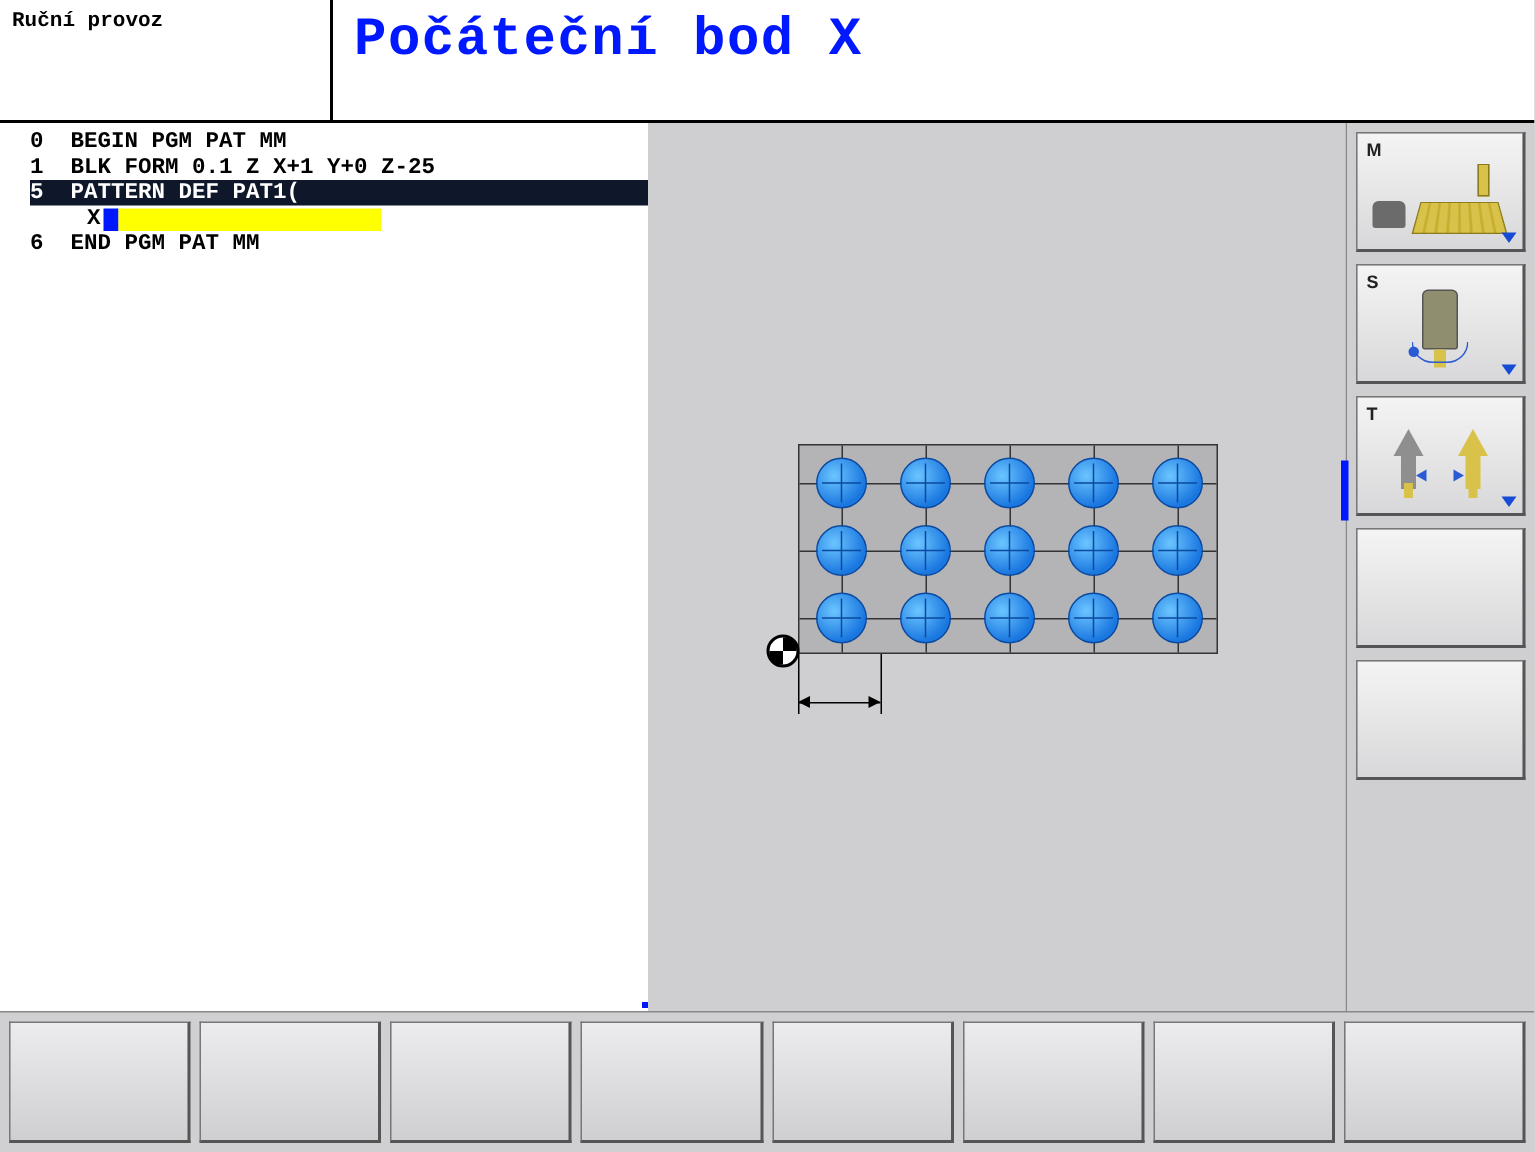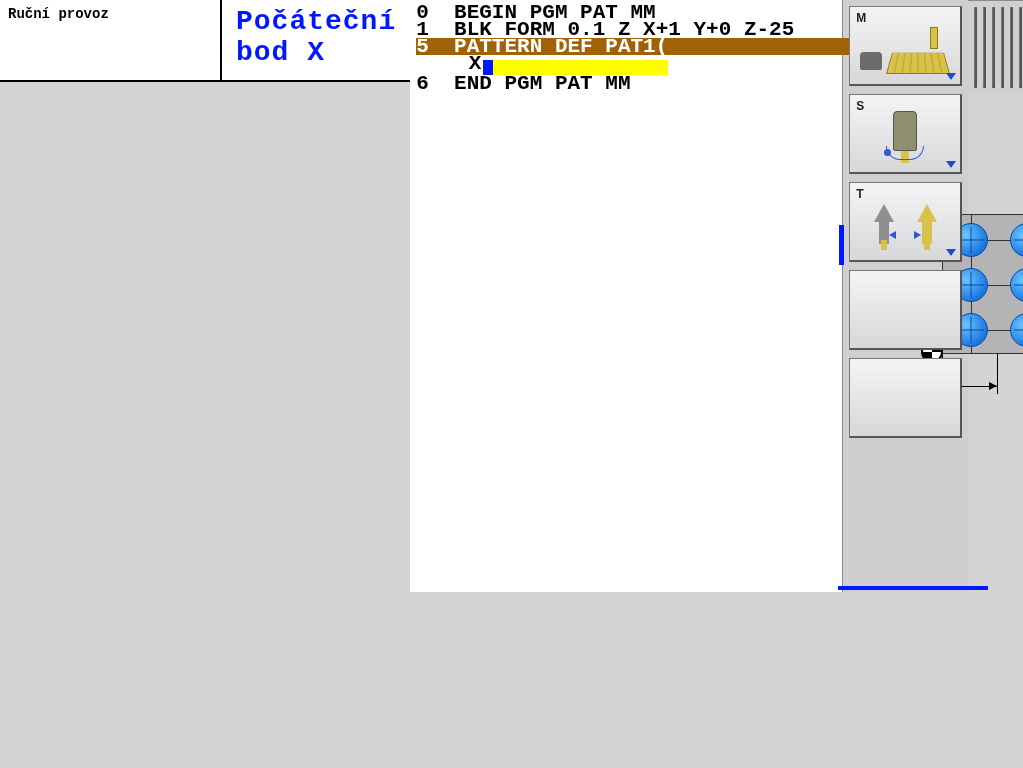--- a/index.html
+++ b/index.html
@@ -1,30 +1,30 @@
 <!DOCTYPE html>
 <html><head>
 <meta charset="utf-8">
 <style>
   * { box-sizing: border-box; margin: 0; padding: 0; }
   html, body { width: 1023px; height: 768px; overflow: hidden; font-family: "Courier New", monospace; background: #d4d4d4; }
-  .screen { width: 1023px; height: 768px; display: flex; flex-direction: row; }
+  .screen { width: 1023px; height: 768px; display: flex; flex-direction: column; }
 
   
   .header { display: flex; height: 82px; border-bottom: 2px solid #000; background: #fff; }
   .header-left { width: 222px; border-right: 2px solid #000; padding: 6px 8px; font-family: "Lucida Console","Courier New",monospace; font-size: 14px; font-weight: bold; }
   .header-right { flex: 1; padding: 6px 14px; }
   .header-title { font-family: "Lucida Console","Courier New",monospace; font-size: 28px; font-weight: bold; letter-spacing: 1px; }
-  .header-sub { font-family: "Lucida Console","Courier New",monospace; font-size: 28px; font-weight: bold; color: #0018ff; letter-spacing: 1px; }
+  .header-sub { font-family: "Lucida Console","Courier New",monospace; font-size: 36px; font-weight: bold; color: #0018ff; letter-spacing: 1px; }
 
   
   .main { flex: 1; display: flex; height: 592px; }
-  .code-pane { width: 432px; background: #fff; padding: 4px 6px; font-family: "Lucida Console","Courier New",monospace; font-size: 21px; font-weight: bold; line-height: 17px; position: relative; }
+  .code-pane { width: 432px; background: #fff; padding: 4px 20px; font-family: "Lucida Console","Courier New",monospace; font-size: 15px; font-weight: bold; line-height: 17px; position: relative; }
   .code-line { white-space: pre; }
-  .code-line.selected { background: #a16207; color: #fff; width: 478px; }
+  .code-line.selected { background: #0f172a; color: #fff; width: 478px; }
   .sub-line { white-space: pre; }
   .sub-label { display:inline-block; padding: 0 2px; }
   .sub-cursor { display:inline-block; width: 10px; height: 15px; background: #0018ff; vertical-align: text-bottom; }
   .sub-field { display:inline-block; width: 175px; height: 15px; background: #ffff00; vertical-align: text-bottom; }
   .code-bottom-mark { position:absolute; bottom:2px; left: 428px; width:150px; height:4px; background:#0018ff; }
 
   .graphic-pane { flex: 1; background: #cfcfd1; position: relative; }
   .grid-box { position:absolute; left:100px; top:214px; width:280px; height:140px; background:#b4b4b6; border:1px solid #333; }
   .vline { position:absolute; top:0; bottom:0; width:1px; background:#333; }
   .hline { position:absolute; left:0; right:0; height:1px; background:#333; }

